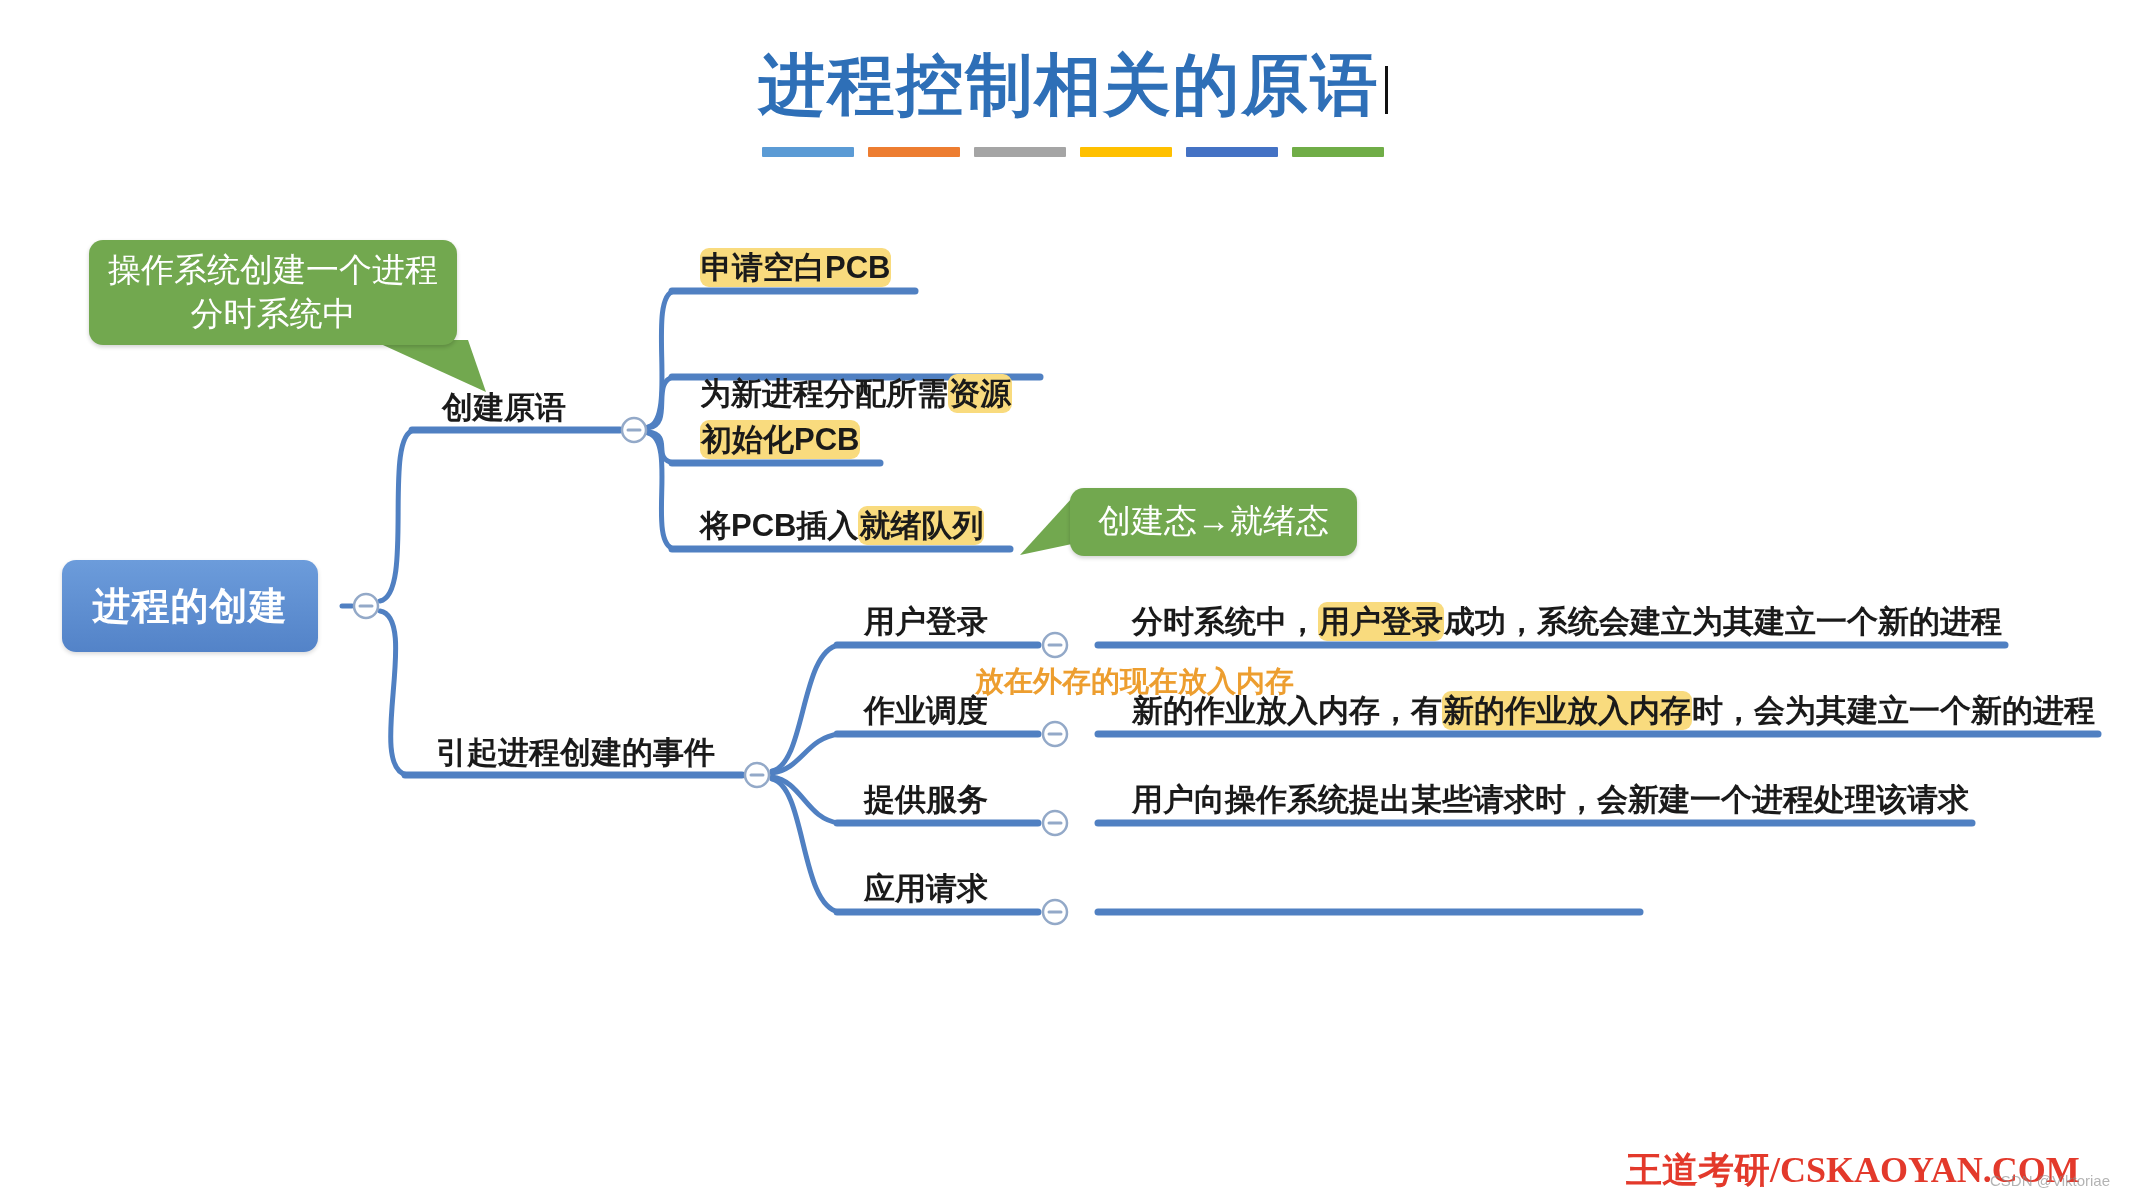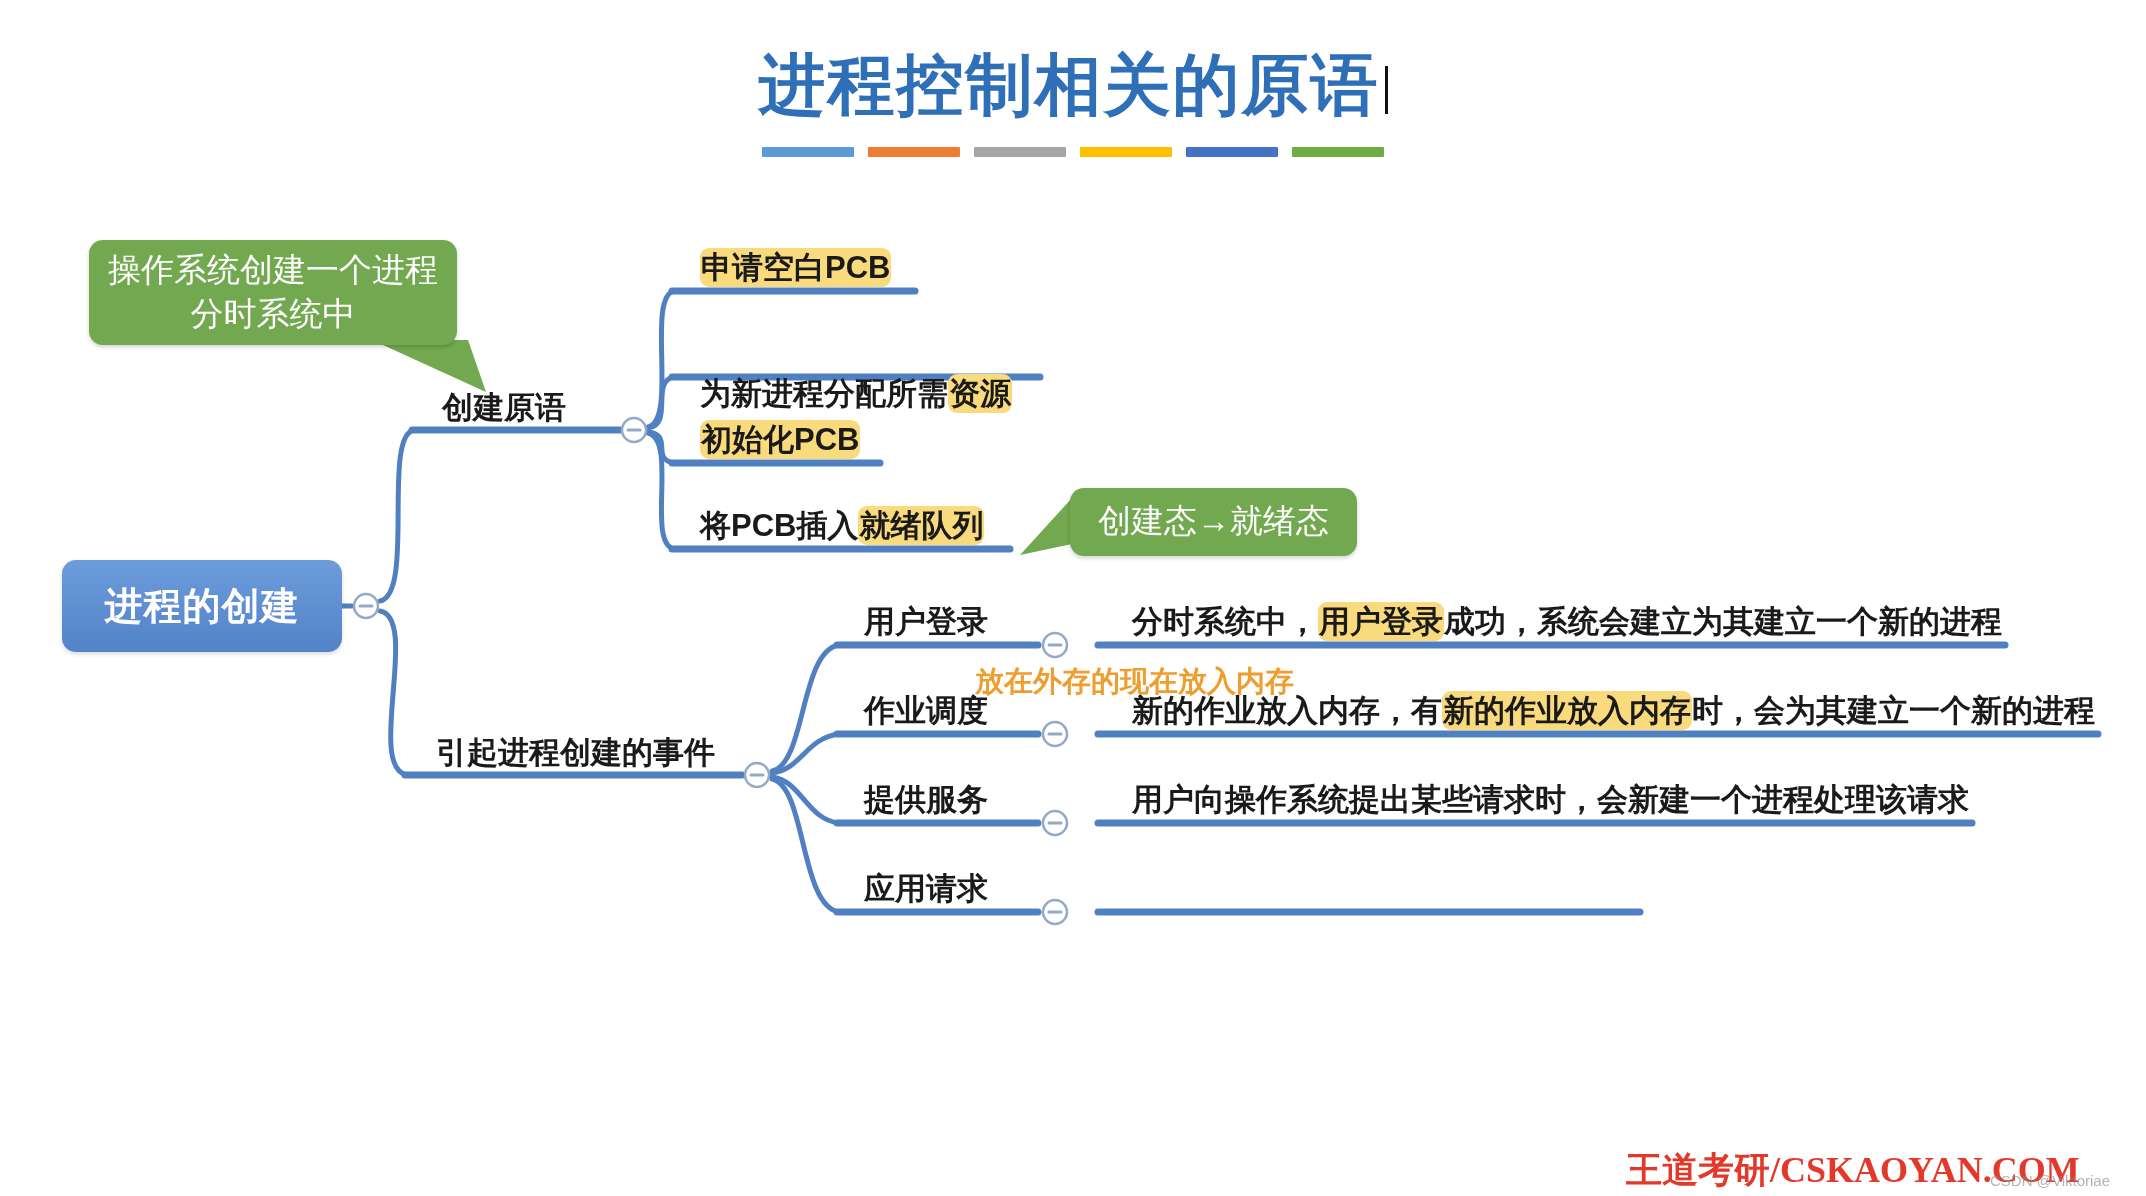--- a/index.html
+++ b/index.html
@@ -48,21 +48,21 @@
     border-radius:14px;text-align:center;
     font-family:"Liberation Serif", serif;
     font-size:33px;font-weight:400;line-height:1.32;
     box-shadow:0 2px 4px rgba(0,0,0,0.18);
   }
   .callout-create{padding:9px 0;}
   .callout-state{padding:12px 28px;white-space:nowrap;}
 
   .root{
     position:absolute;z-index:3;
-    left:62px;top:560px;width:280px;height:92px;
+    left:62px;top:560px;width:256px;height:92px;
     background:linear-gradient(180deg,#6C9CDB 0%,#5383C8 100%);
     border-radius:14px;color:#ffffff;font-weight:700;font-size:38px;
     text-align:center;line-height:92px;letter-spacing:1px;
     box-shadow:0 2px 4px rgba(0,0,0,0.15);
   }
 
   .note{
     position:absolute;z-index:4;left:975px;top:662px;
     color:#ED9E2F;font-weight:700;font-size:29px;white-space:nowrap;
   }

